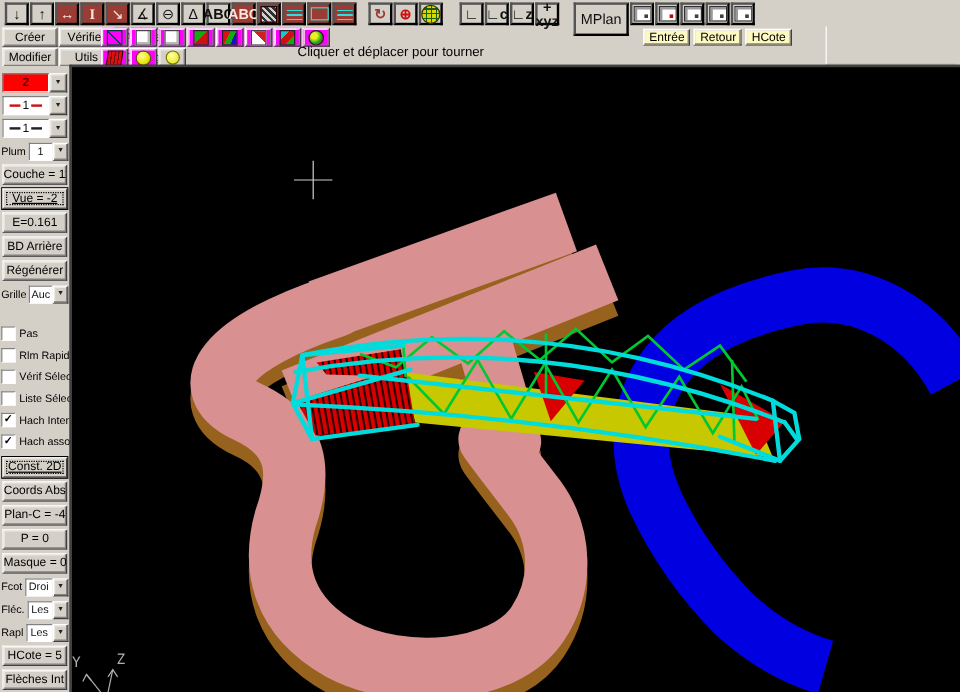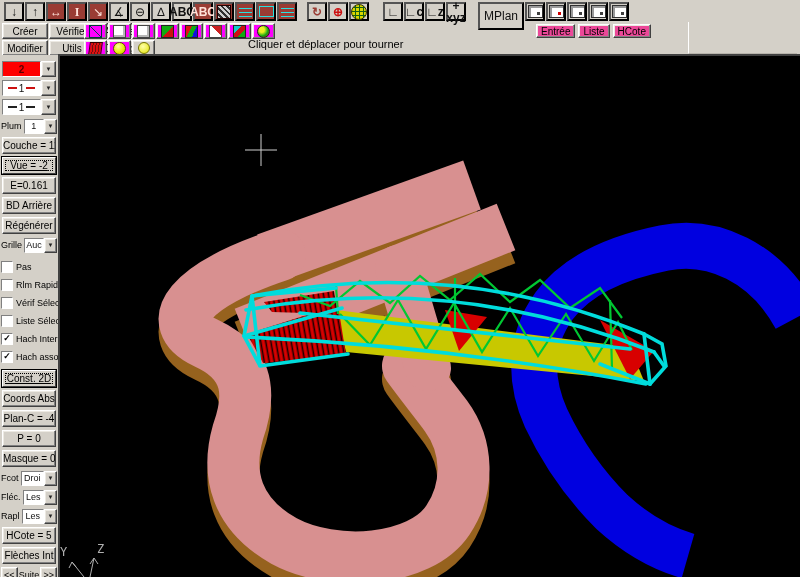--- a/index.html
+++ b/index.html
@@ -67,21 +67,21 @@
   .mc-redhatch{border:1px solid #300;transform:skewX(-8deg);
                background:repeating-linear-gradient(90deg,#dd1111 0 2px,#701010 2px 3px);}
   .mc-yellowball{border-radius:50%;border:1px solid #555500;
                  background:radial-gradient(circle at 38% 32%,#ffff9a,#e6e600 62%,#9e9e00);}
   .mc-light{width:10px;height:10px;border-radius:50%;border:1px solid #777700;
             background:radial-gradient(circle at 40% 35%,#ffffaa,#e2e200);}
 
   #statusmsg{position:absolute;left:248px;top:38px;font-size:11px;color:#000;}
 
   #actions{position:absolute;left:536px;top:24px;display:flex;gap:3px;}
-  .act-btn{height:14px;padding:0 4px;font-size:10px;background:#ec4899;cursor:pointer;font-family:"Liberation Sans",sans-serif;text-align:center;}
+  .act-btn{height:14px;padding:0 4px;font-size:10px;background:#fef9c3;cursor:pointer;font-family:"Liberation Sans",sans-serif;text-align:center;}
 
   #trpanel{position:absolute;left:688px;top:22px;width:108px;height:31px;
            border-left:1px solid #ffffff;border-bottom:1px solid #b8b4ac;}
 
   
   #sidebar{position:absolute;left:0;top:55px;width:58px;height:522px;background:#d4d0c8;
            display:flex;flex-direction:column;align-items:center;padding-top:6px;box-sizing:border-box;gap:3px;}
   .sel{display:flex;width:54px;height:16px;flex:none;}
   .sel .field{flex:1;background:#fff;border:1px solid;border-color:#808080 #fff #fff #808080;
               font-size:10px;display:flex;align-items:center;justify-content:center;gap:2px;color:#111;overflow:hidden;}
@@ -258,21 +258,21 @@
         <button class="mbtn raised grey">
           <span class="mc mc-light"></span>
         </button>
       </div>
 
     <div id="statusmsg">Cliquer et déplacer pour tourner</div>
 
     <div id="actions">
 
     <button class="act-btn raised"><span>Entrée</span></button>
-        <button class="act-btn raised"><span>Liste</span></button>
+        <button class="act-btn raised"><span>Retour</span></button>
         <button class="act-btn raised"><span>HCote</span></button>
       </div>
 
     <div id="trpanel"></div>
   </div>
 
   <div id="sidebar">
 
     <div class="sel">
       <span class="field pen">2</span>
@@ -312,21 +312,21 @@
     <button class="sbtn raised">Régénérer</button>
 
     <div class="lblrow">
       <span class="lbl">Grille</span>
       <span class="sel2">
         <span class="field">Auc</span>
         <span class="arrow raised">▼</span>
       </span>
     </div>
 
-    <div style="display:flex;flex-direction:column;gap:5px;margin-top:4px;">
+    <div style="display:flex;flex-direction:column;gap:5px;margin-top:15px;">
 
     <label class="chk">
           <span class="box">
             <i></i>
           </span>
           <span class="clabel">Pas</span>
         </label>
         <label class="chk">
           <span class="box">
             <i></i>

